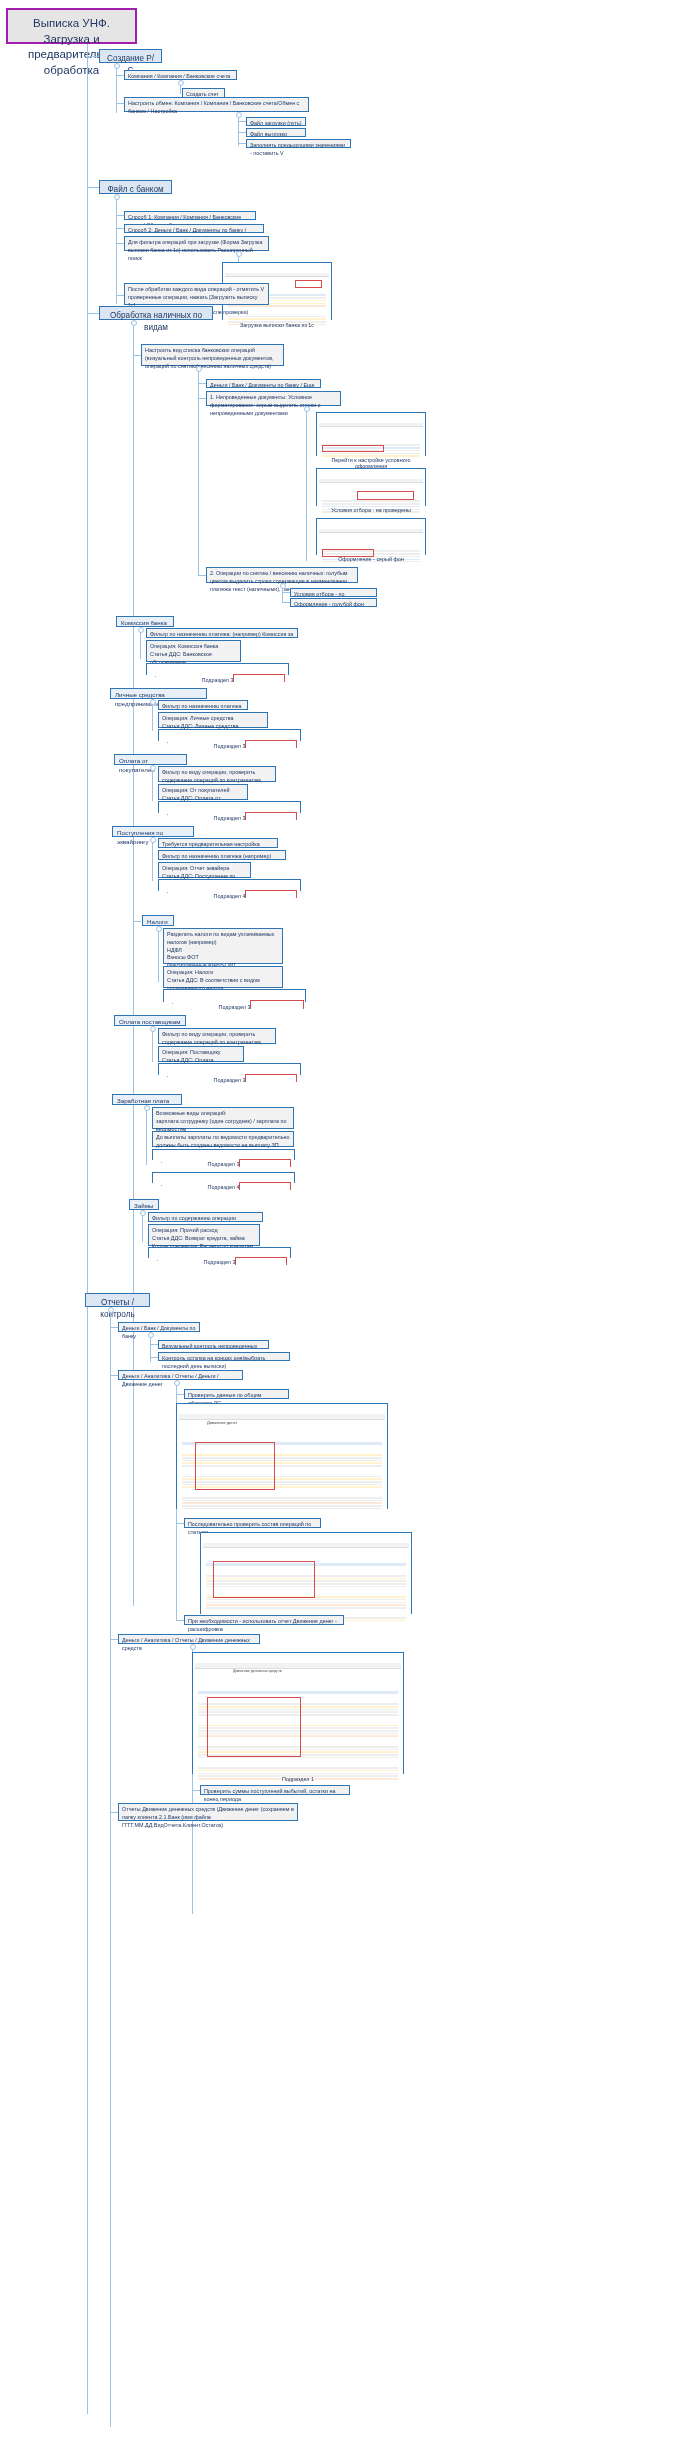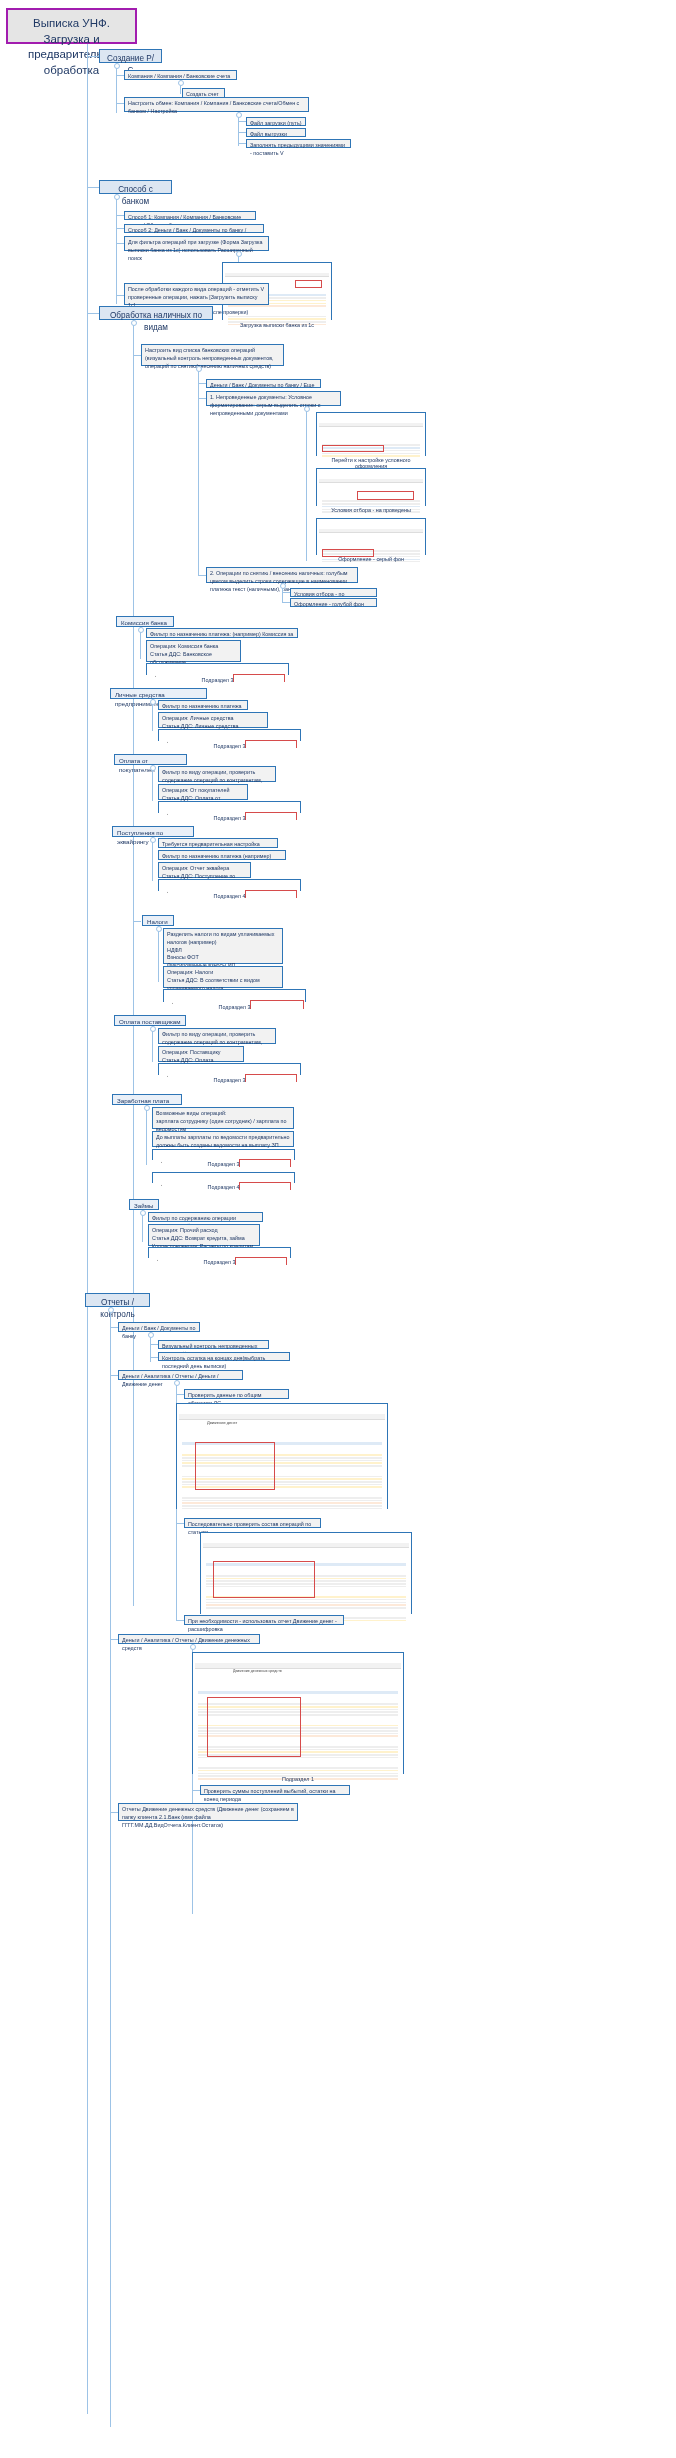--- a/index.html
+++ b/index.html
@@ -113,21 +113,21 @@
   <div class="hline" style="left:238px;top:121px;width:8px;"></div>
   <div class="node plain" style="left:246px;top:117px;width:60px;height:9px;">Файл загрузки (путь)</div>
 
   <div class="hline" style="left:238px;top:132px;width:8px;"></div>
   <div class="node plain" style="left:246px;top:128px;width:60px;height:9px;">Файл выгрузки (путь)</div>
 
   <div class="hline" style="left:238px;top:143px;width:8px;"></div>
   <div class="node plain" style="left:246px;top:139px;width:105px;height:9px;">Заполнять предыдущими значениями - поставить V</div>
 
   <div class="hline" style="left:87px;top:187px;width:12px;"></div>
-  <div class="node lvl1" style="left:99px;top:180px;width:73px;height:14px;">Способ с банком</div>
+  <div class="node lvl1" style="left:99px;top:180px;width:73px;height:14px;">Файл с банком</div>
 
   <div class="vline" style="left:116px;top:194px;height:110px;"></div>
   <div class="knob" style="left:114px;top:194px;"></div>
 
   <div class="hline" style="left:116px;top:215px;width:8px;"></div>
   <div class="node plain" style="left:124px;top:211px;width:132px;height:9px;">Способ 1: Компания / Компания / Банковские счета / Обмен с банком</div>
 
   <div class="hline" style="left:116px;top:228px;width:8px;"></div>
   <div class="node plain" style="left:124px;top:224px;width:140px;height:9px;">Способ 2: Деньги / Банк / Документы по банку / Загрузить из банка в 1с</div>
 

